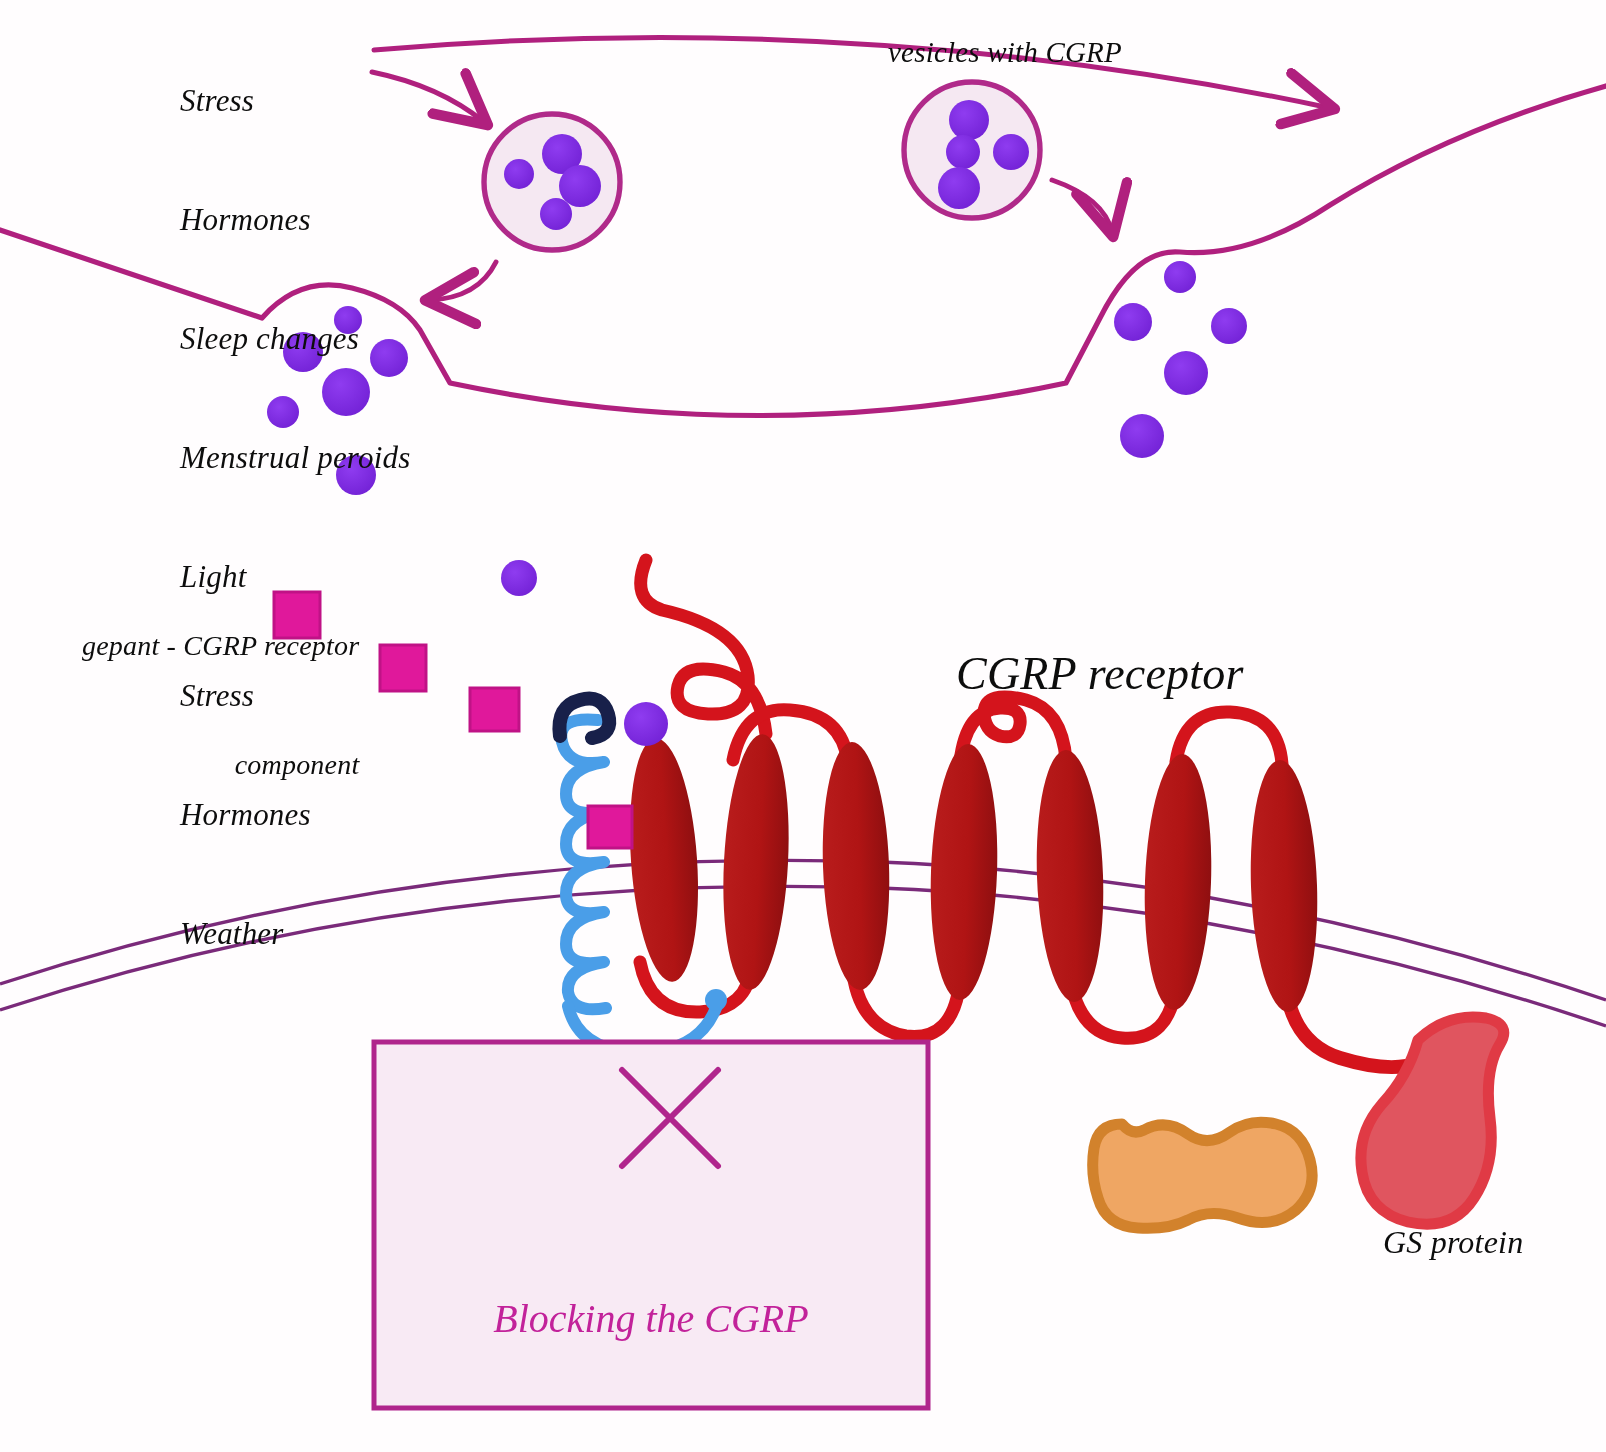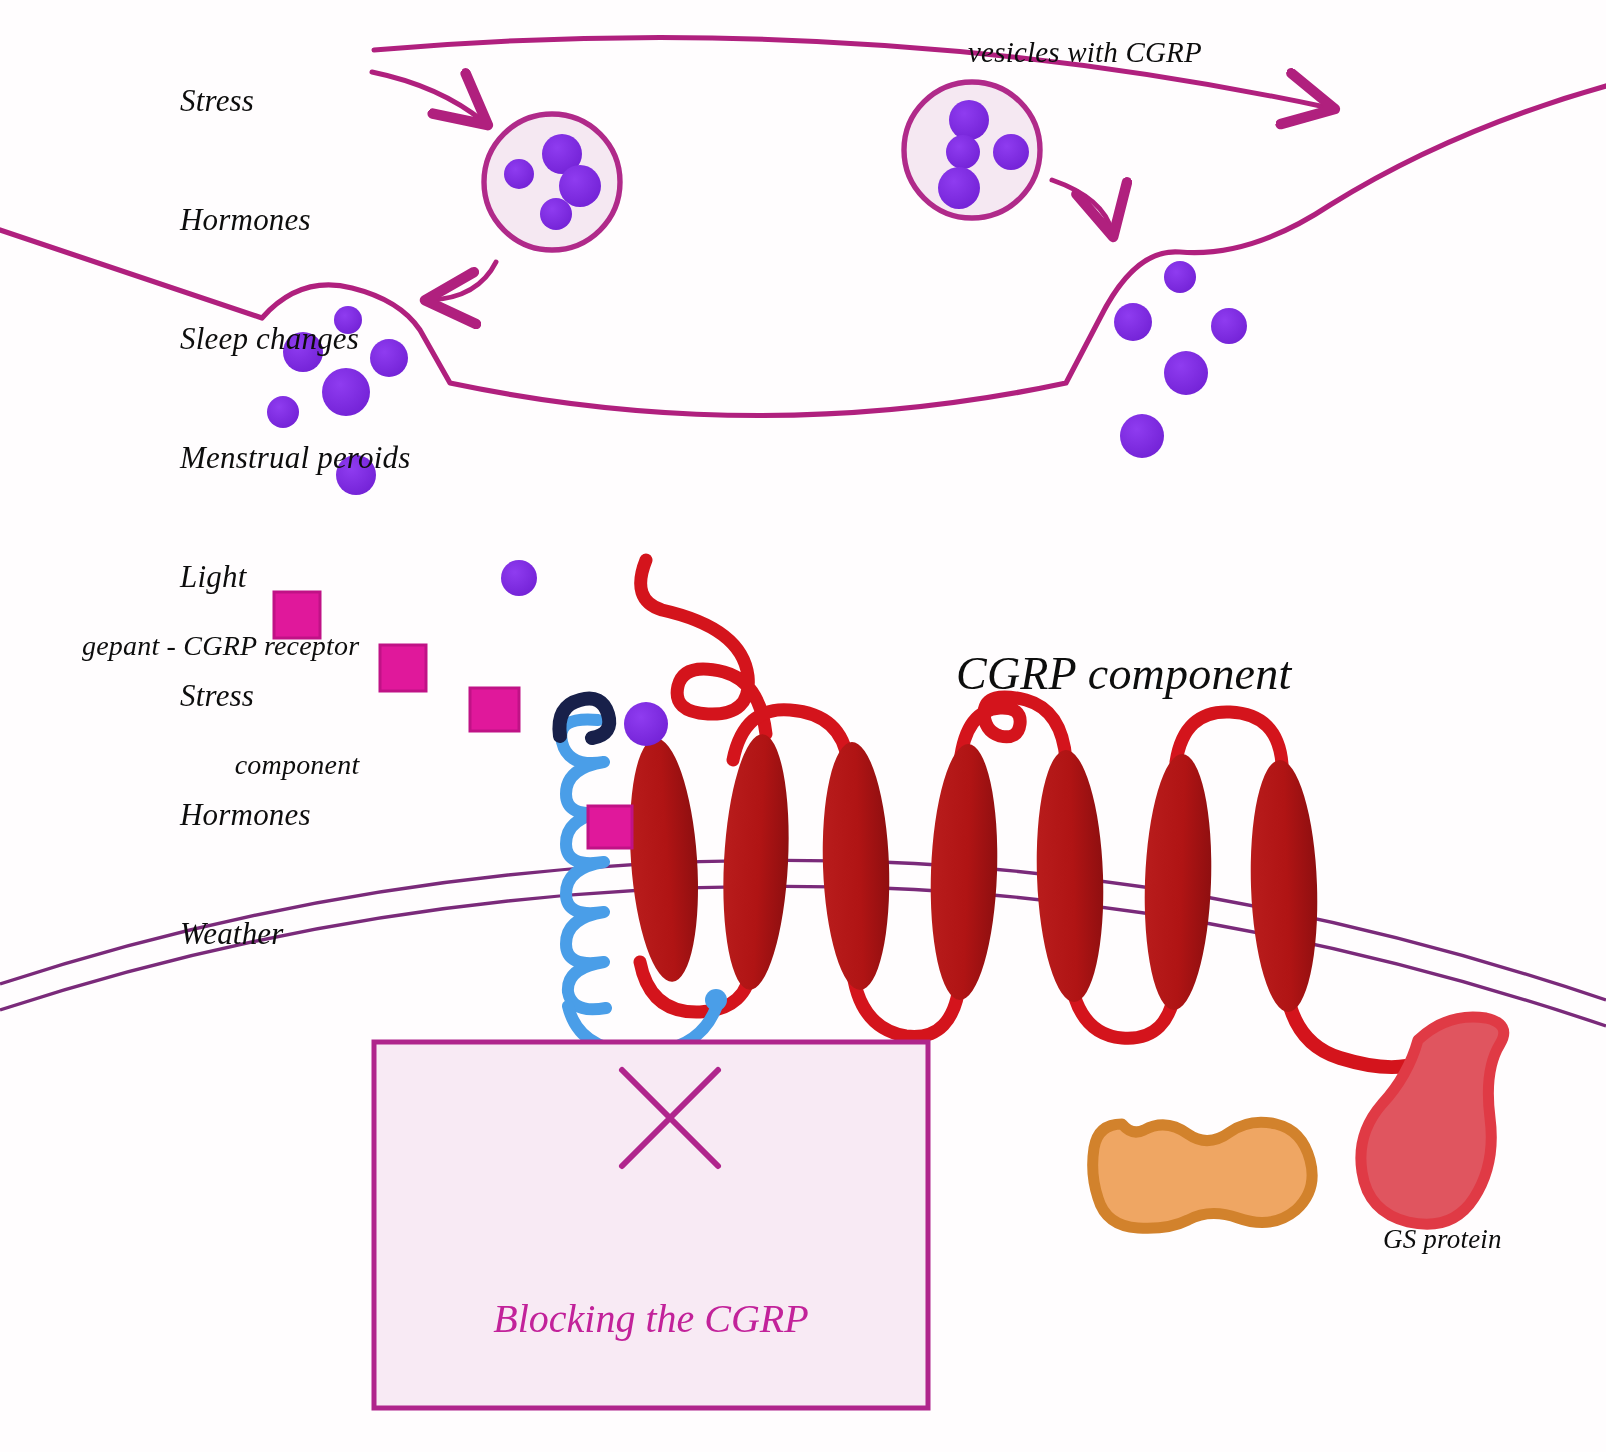--- a/index.html
+++ b/index.html
@@ -37,41 +37,41 @@
     line-height: 1.28;
     letter-spacing: 0.2px;
   }
   #trigger-list {
     left: 180px;
     top: 2px;
     font-size: 31px;
   }
   #trigger-list div { white-space: pre; }
   #vesicle-label {
-    left: 968px;
+    left: 888px;
     top: 34px;
     font-size: 29px;
     text-align: right;
   }
   #gepant-label {
     left: 82px;
     top: 546px;
     font-size: 28px;
     line-height: 1.42;
     text-align: right;
   }
   #cgrp-receptor-label {
     left: 956px;
     top: 645px;
     font-size: 46px;
   }
   #gs-protein-label {
     left: 1383px;
     top: 1222px;
-    font-size: 27px;
+    font-size: 32px;
   }
   #rcp-label {
     left: 1068px;
     top: 1256px;
     font-size: 27px;
   }
   #callout-text {
     position: absolute;
     left: 378px;
     top: 1186px;
@@ -254,21 +254,21 @@
     <div>Weather</div>
   </div>
 
   <div class="lbl" id="vesicle-label">vesicles with CGRP</div>
 
   <div class="lbl" id="gepant-label">
     <div>gepant - CGRP receptor</div>
     <div>component</div>
   </div>
 
-  <div class="lbl" id="cgrp-receptor-label">CGRP component</div>
+  <div class="lbl" id="cgrp-receptor-label">CGRP receptor</div>
 
   <div class="lbl" id="gs-protein-label">GS protein</div>
 
 
   <div id="callout-text">
     <div>Blocking the CGRP</div>
     <div>transmission of nociceptive</div>
     
   </div>
 

